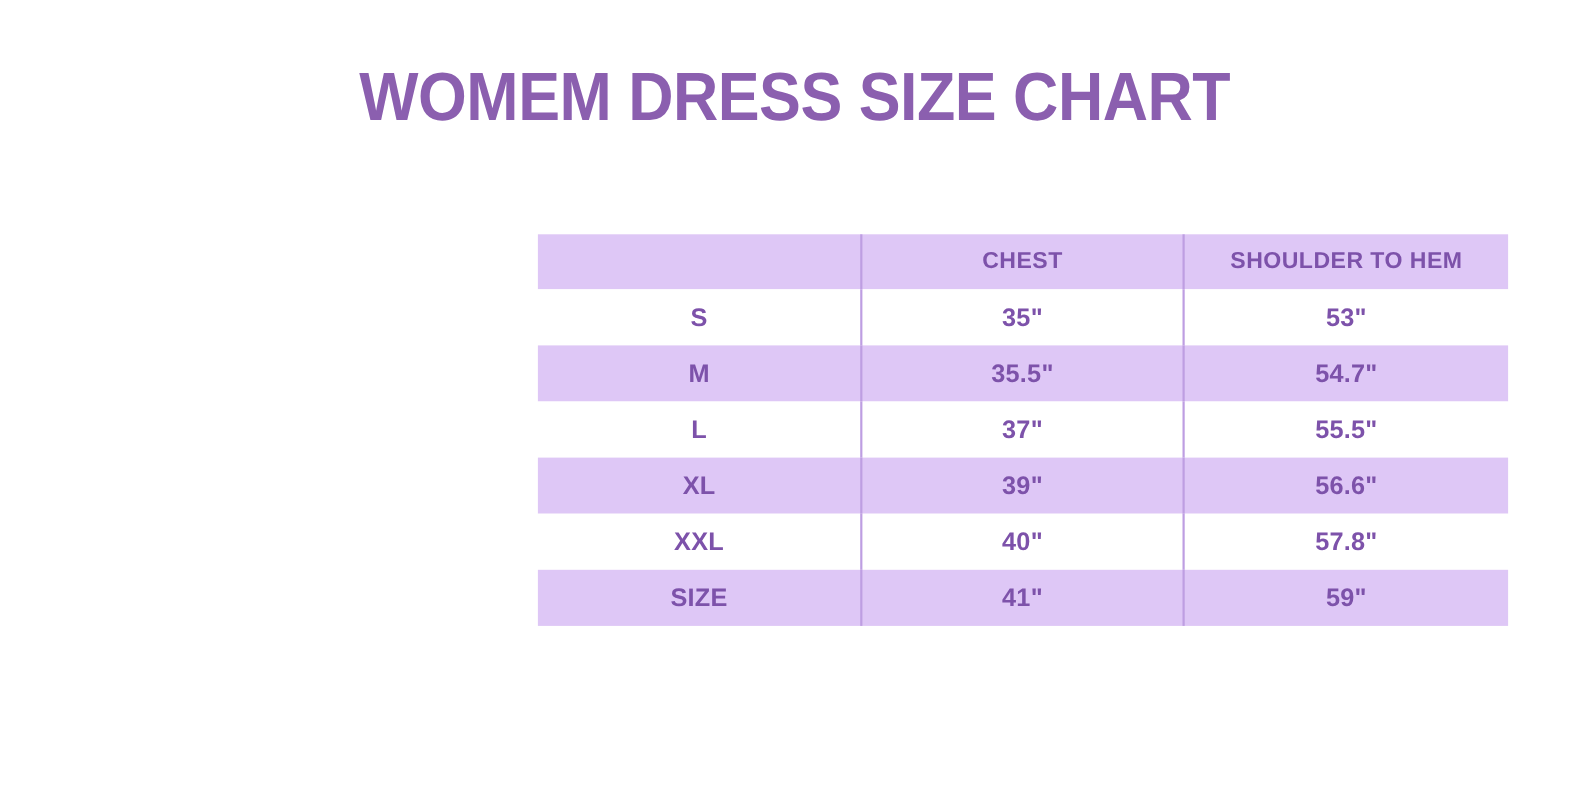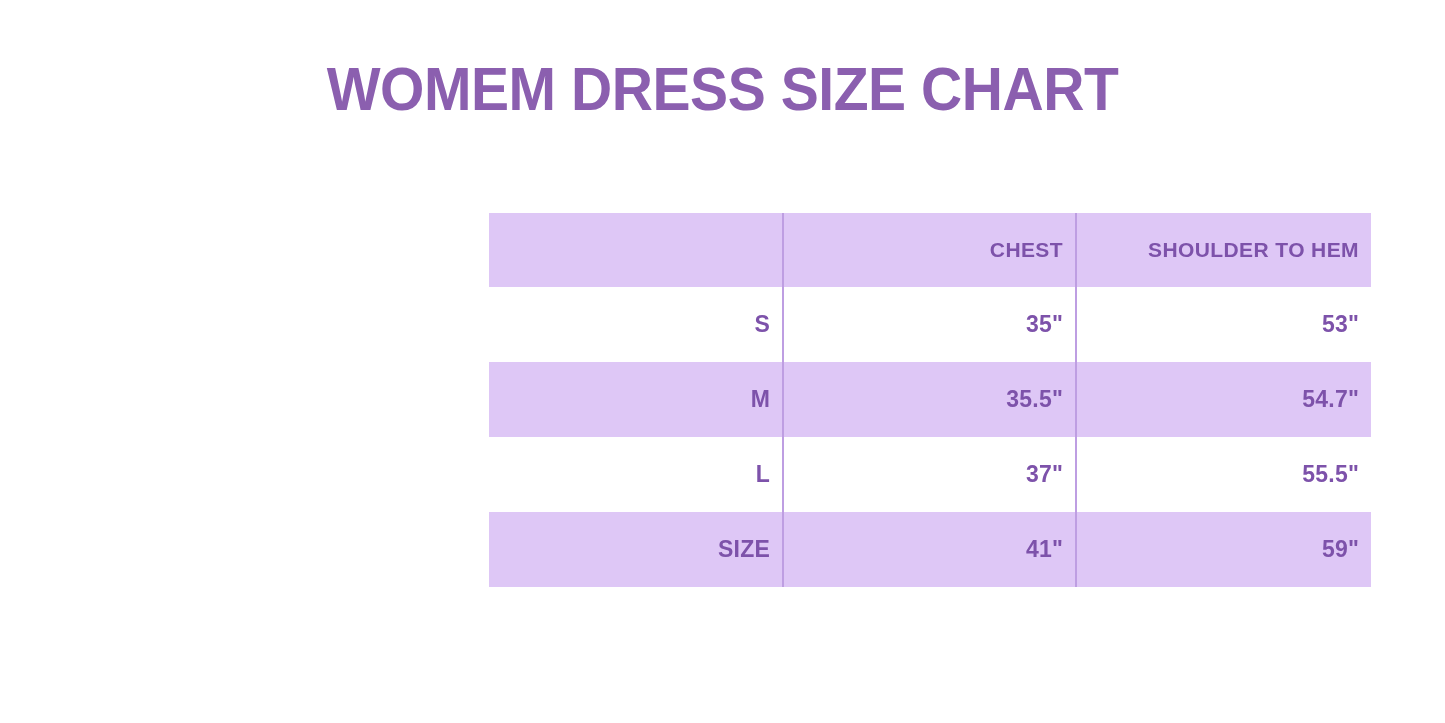--- a/index.html
+++ b/index.html
@@ -55,23 +55,23 @@
     table-layout: fixed;
   }
 
   table.size-table col.c-size { width: 294px; }
   table.size-table col.c-chest { width: 293px; }
   table.size-table col.c-hem  { width: 295px; }
 
   table.size-table th,
   table.size-table td {
     margin: 0;
-    padding: 12px;
+    padding: 0;
     height: 50px;
-    text-align: right;
+    text-align: center;
     vertical-align: middle;
     font-family: "Liberation Sans Narrow", "Liberation Sans", sans-serif;
     font-weight: bold;
     color: #7D52AA;
     border: 0;
   }
 
   table.size-table thead th {
     height: 50px;
     font-size: 21px;
@@ -125,20 +125,30 @@
           <td>M</td>
           <td class="sep">35.5"</td>
           <td class="sep">54.7"</td>
         </tr>
         <tr class="row-light">
           <td>L</td>
           <td class="sep">37"</td>
           <td class="sep">55.5"</td>
         </tr>
         <tr class="row-shaded">
+          <td>XL</td>
+          <td class="sep">39"</td>
+          <td class="sep">56.6"</td>
+        </tr>
+        <tr class="row-light">
+          <td>XXL</td>
+          <td class="sep">40"</td>
+          <td class="sep">57.8"</td>
+        </tr>
+        <tr class="row-shaded">
           <td>SIZE</td>
           <td class="sep">41"</td>
           <td class="sep">59"</td>
         </tr>
       </tbody>
     </table>
   </div>
 
 </div>
 

